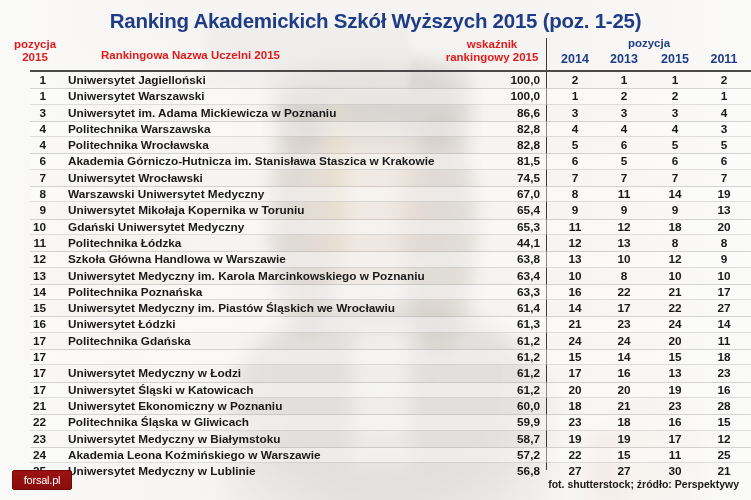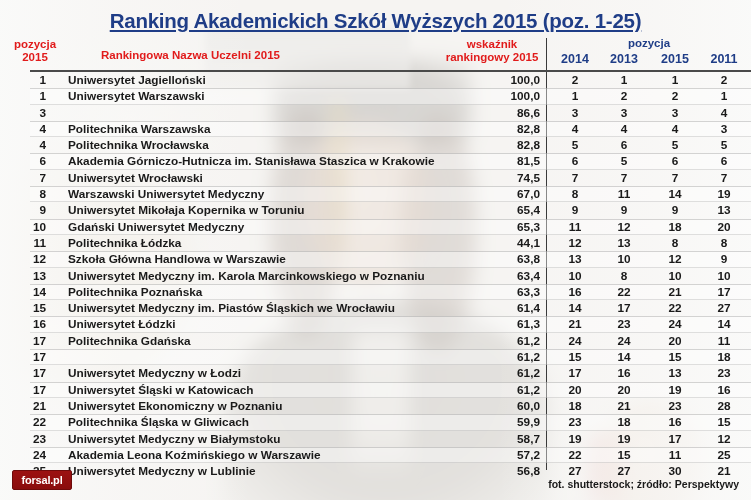--- a/index.html
+++ b/index.html
@@ -153,21 +153,20 @@
   #title {
     position: absolute;
     left: 0; top: 9px;
     width: 751px;
     text-align: center;
     color: #1f3d87;
     font-size: 20.5px;
     font-weight: bold;
     letter-spacing: -0.25px;
     white-space: nowrap;
-    text-decoration: underline;
   }
 
   
   #thead {
     position: absolute;
     left: 0; top: 36px;
     width: 751px; height: 36px;
   }
   .hdr {
     position: absolute;
@@ -259,21 +258,21 @@
   
   #logo {
     position: absolute;
     left: 12px; top: 470px;
     width: 58px; height: 18px;
     background: linear-gradient(180deg, #9c1111 0%, #8a0d0d 100%);
     border: 1px solid #6e0a0a;
     border-radius: 2px;
     color: #ffffff;
     font-size: 11px;
-    font-weight: bold;
+    font-weight: normal;
     line-height: 18px;
     text-align: center;
     letter-spacing: -0.2px;
   }
   #credit {
     position: absolute;
     right: 12px; top: 478px;
     color: #1a1a1a;
     font-size: 10.5px;
     font-weight: bold;
@@ -343,20 +342,21 @@
           <span class="cell c-pos">1</span>
           <span class="cell c-name">Uniwersytet Warszawski</span>
           <span class="cell c-score">100,0</span>
           <span class="cell c-y c-y1">1</span>
           <span class="cell c-y c-y2">2</span>
           <span class="cell c-y c-y3">2</span>
           <span class="cell c-y c-y4">1</span>
         </div>
         <div class="row">
           <span class="cell c-pos">3</span>
+          <span class="cell c-name">Uniwersytet im. Adama Mickiewicza w Poznaniu</span>
           <span class="cell c-score">86,6</span>
           <span class="cell c-y c-y1">3</span>
           <span class="cell c-y c-y2">3</span>
           <span class="cell c-y c-y3">3</span>
           <span class="cell c-y c-y4">4</span>
         </div>
         <div class="row band">
           <span class="cell c-pos">4</span>
           <span class="cell c-name">Politechnika Warszawska</span>
           <span class="cell c-score">82,8</span>

